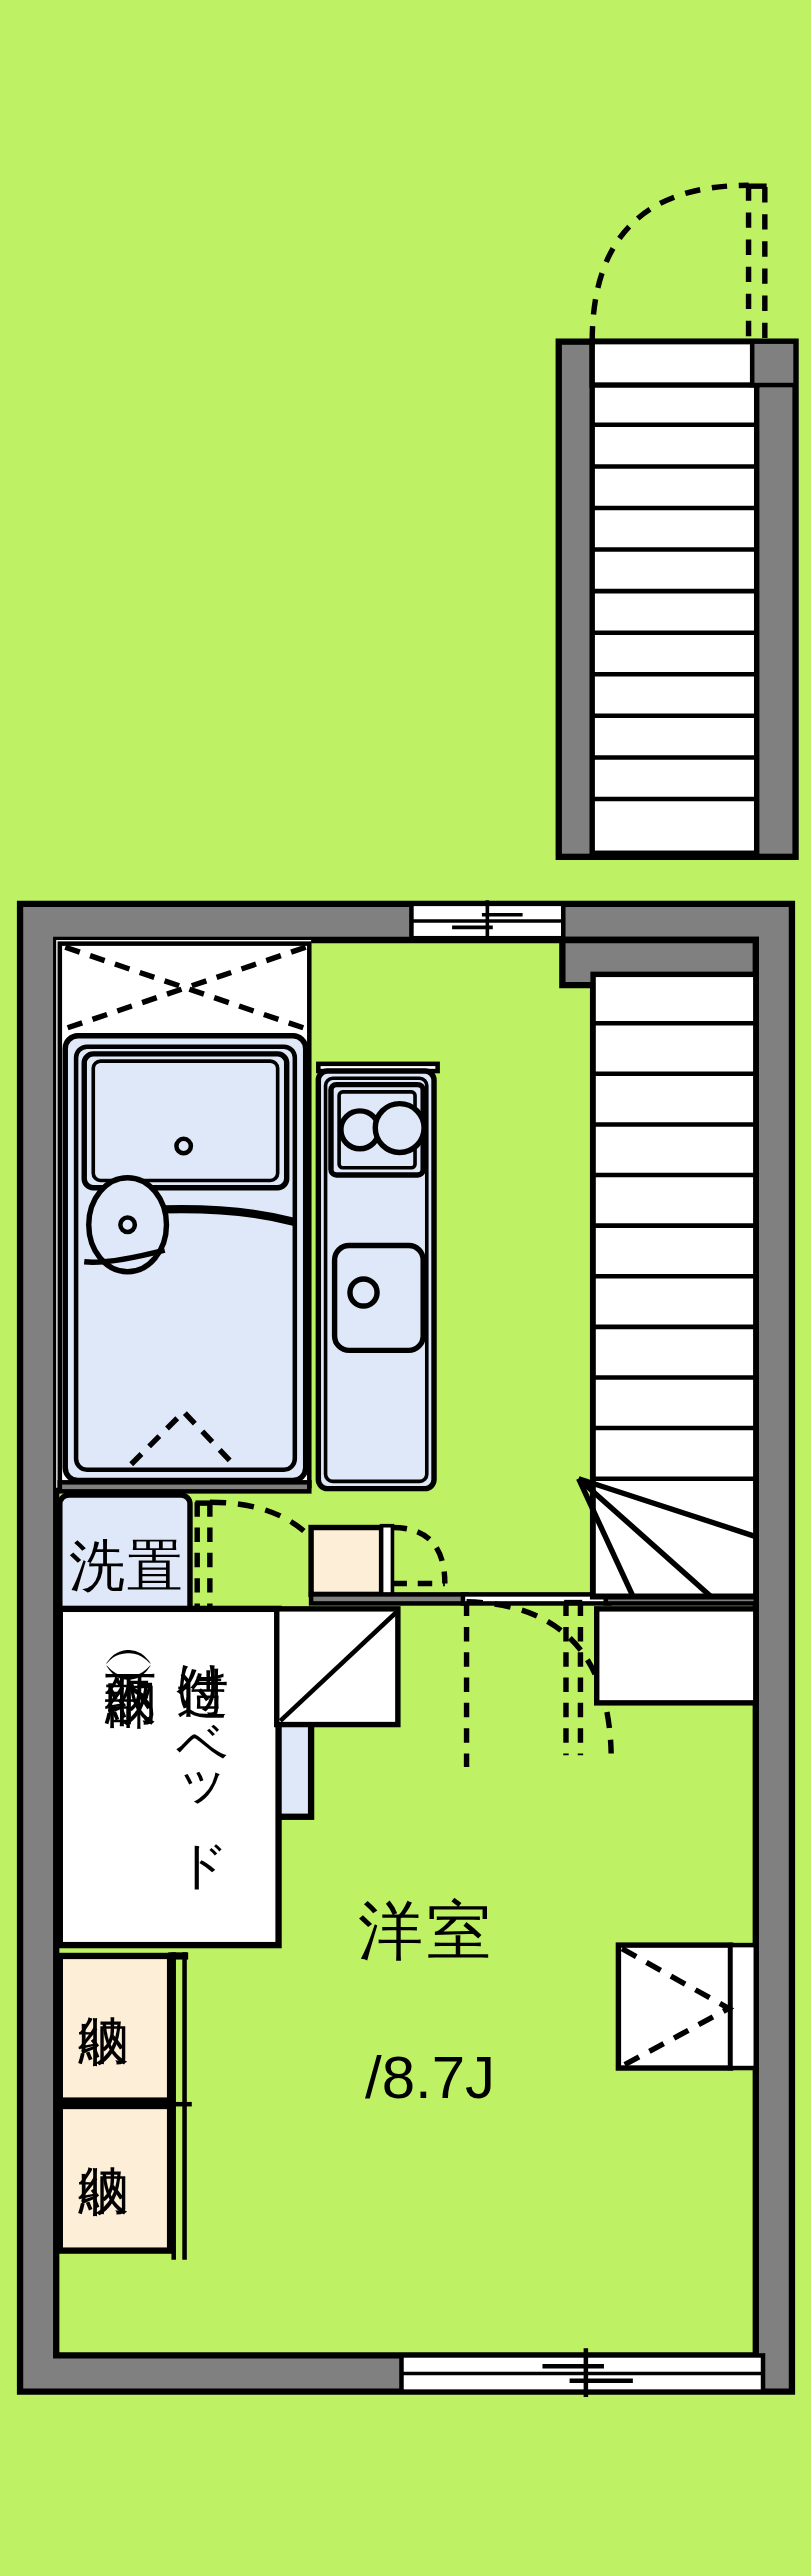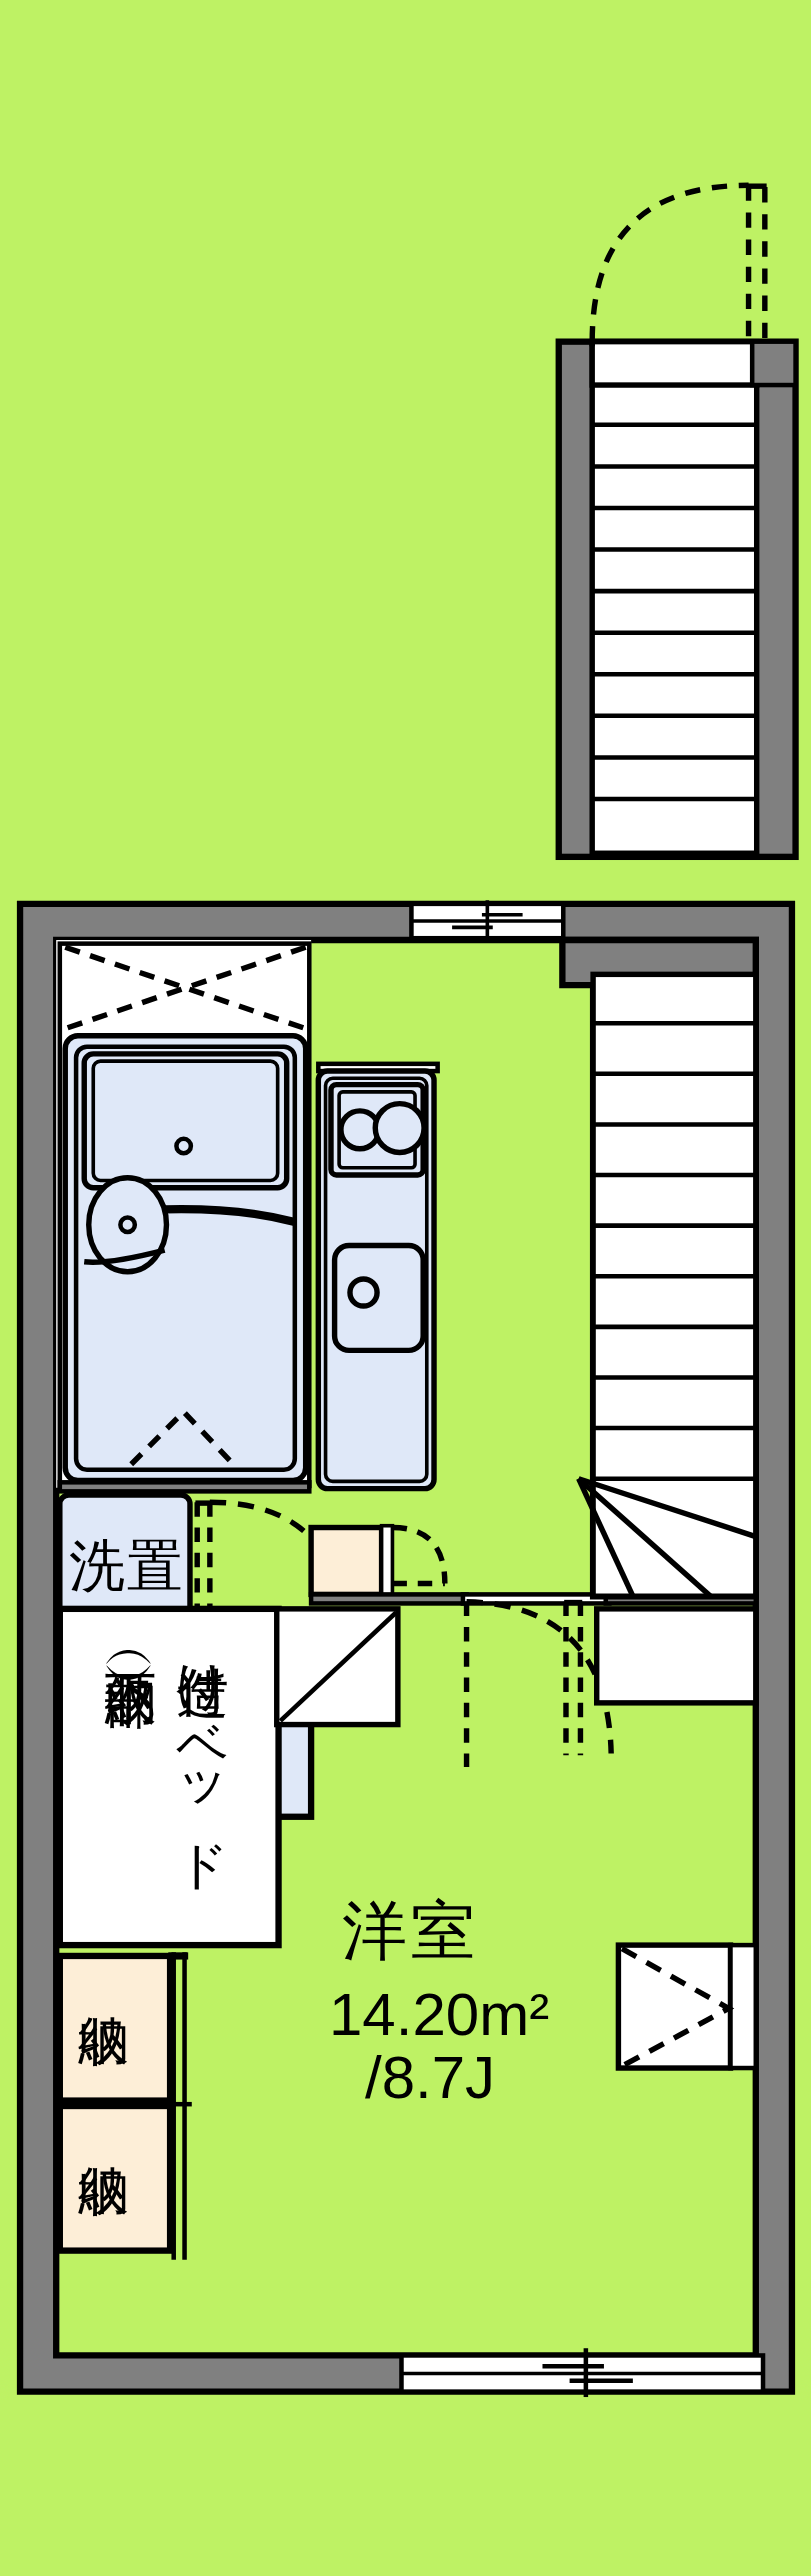--- a/index.html
+++ b/index.html
@@ -264,20 +264,19 @@
   <div class="lbl" style="left:69px; top:1538px; font-size:56px; letter-spacing:1.8px;">洗置</div>
 
   <div class="vert-lbl" style="left:177px; top:1627px; font-size:52px;">造付けベッド</div>
 
   <div class="vert-lbl" style="left:105px; top:1634px; font-size:52px;">（下部収納）</div>
 
   <div class="lbl" style="left:77px; top:1976px; font-size:51px; writing-mode:vertical-rl; text-orientation:upright; line-height:1.05;">収納</div>
 
   <div class="lbl" style="left:77px; top:2126px; font-size:51px; writing-mode:vertical-rl; text-orientation:upright; line-height:1.05;">収納</div>
 
-  <div class="lbl" style="left:342px; top:1898px; font-size:65px; letter-spacing:3.6px;">洋室</div>
-
-  <div class="lbl" style="left:329px; top:1985px; font-size:60px; letter-spacing:0px;">14.20m²</div>
+  <div class="lbl" style="left:358px; top:1898px; font-size:65px; letter-spacing:3.6px;">洋室</div>
+
 
   <div class="lbl" style="left:365px; top:2048px; font-size:60px; letter-spacing:0px;">/8.7J</div>
 
 </div>
 
 
 </body></html>

